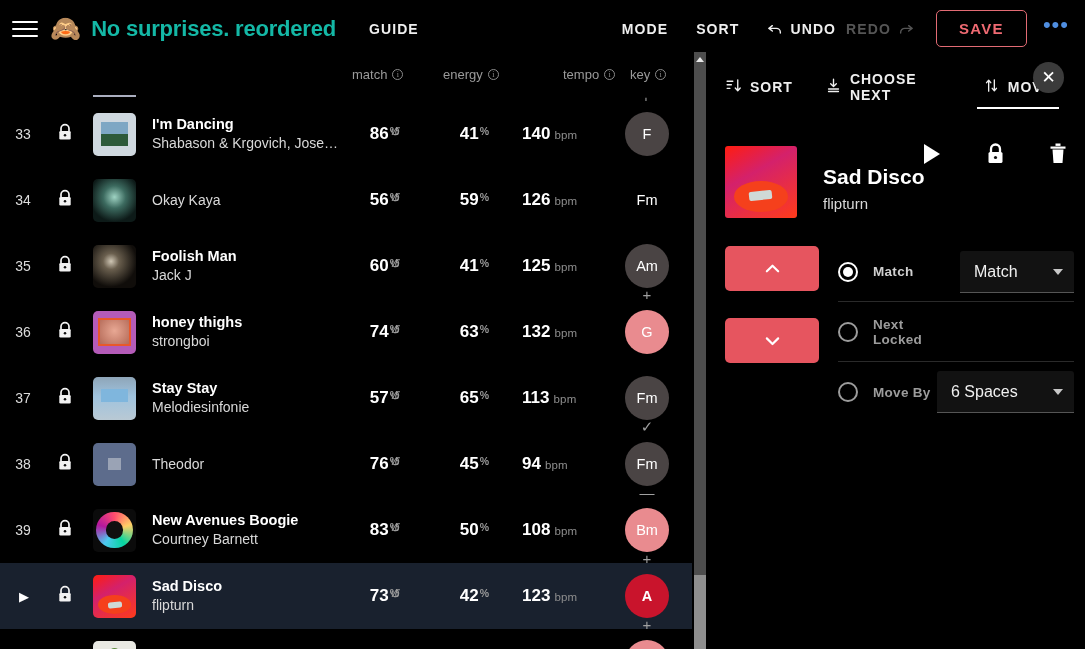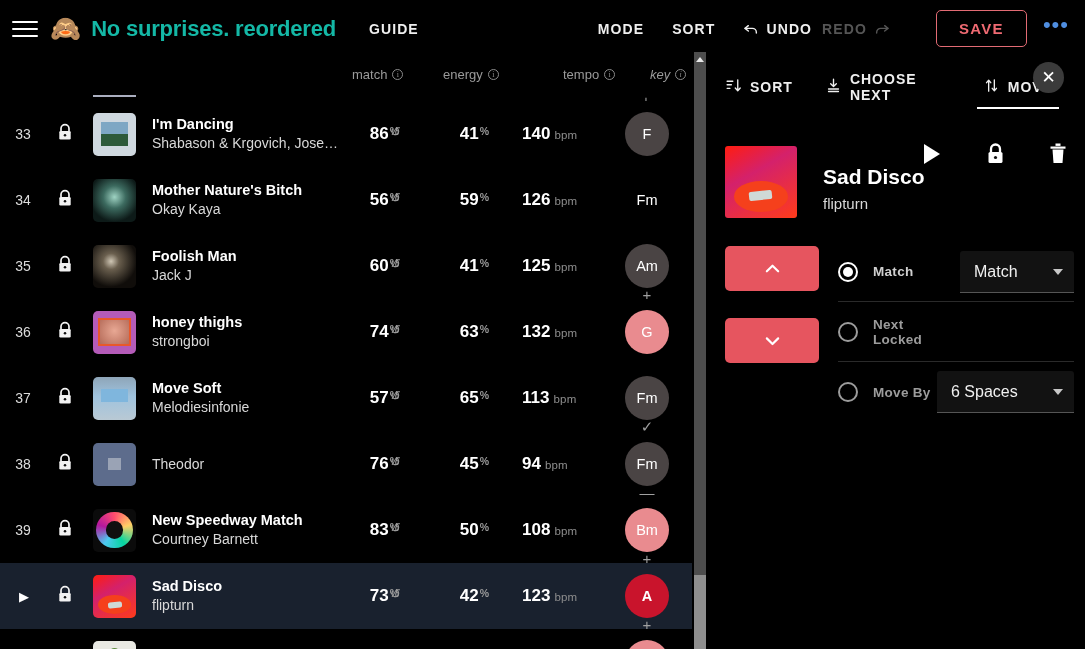--- a/index.html
+++ b/index.html
@@ -37,21 +37,21 @@
     display: flex; align-items: center; gap: 0;
   }
   .tb-item {
     font-size: 14px; font-weight: bold; letter-spacing: 1.1px; color: #efefef;
     cursor: pointer; display: flex; align-items: center; gap: 7px;
     margin-left: 28px;
   }
   .tb-item.disabled { color: #555; margin-left: 10px; }
   .tb-icon { display: inline-block; width: 16px; height: 16px; }
   .save-btn {
-    margin-left: 46px; border: 1px solid #e26b74; border-radius: 5px;
+    margin-left: 22px; border: 1px solid #e26b74; border-radius: 5px;
     color: #ef6a72; font-size: 15px; font-weight: bold; letter-spacing: 1.3px;
     padding: 9px 22px; cursor: pointer; background: transparent;
   }
   .more-btn {
     margin-left: 16px; margin-right: 16px; color: #4f8ee0; font-size: 22px;
     letter-spacing: 1px; cursor: pointer; line-height: 10px; padding-bottom: 8px;
   }
 
   
   .list-pane {
@@ -66,21 +66,21 @@
     display: flex; align-items: center; gap: 5px;
   }
   .info-i {
     display: inline-block; width: 11px; height: 11px; border: 1px solid #8a8a8a;
     border-radius: 50%; font-size: 8px; line-height: 9px; text-align: center;
     color: #8a8a8a; font-family: "Liberation Serif", serif;
   }
   .ch-match  { left: 352px; }
   .ch-energy { left: 443px; }
   .ch-tempo  { left: 563px; }
-  .ch-key    { left: 650px; font-style: italic; }
+  .ch-key    { left: 630px; }
   .top-divider {
     position: absolute; left: 93px; top: 38px; width: 43px; height: 2px;
     background: #c8cde0; opacity: .85;
   }
   .hdr-plus {
     position: absolute; left: 641px; top: 35px; color: #8d8d8d; font-size: 17px;
   }
 
   
   .rows { position: absolute; top: 44px; left: 0; width: 692px; }
@@ -350,21 +350,20 @@
         </div>
         <div class="row">
           <div class="row-num">34</div>
           <div class="row-lock"><svg width="16" height="18" viewBox="0 0 16 18">
               <path d="M4 8 V5.6 a4 4 0 0 1 8 0 V8" fill="none" stroke="#f2f2f2" stroke-width="1.7"></path>
               <rect x="2.3" y="8" width="11.4" height="8.6" rx="1.3" fill="#f2f2f2"></rect>
               <circle cx="8" cy="12.3" r="1.25" fill="#111"></circle>
             </svg></div>
           <div class="art aa-mother"></div>
           <div class="meta">
-            <div class="track-title">Mother Nature's Bitch</div>
             <div class="track-artist">Okay Kaya</div>
           </div>
           <div class="stat st-match">56<sub>%</sub></div>
           <div class="stat reset-ico" style="left:390px;font-size:13px;font-weight:normal;">↺</div>
           <div class="stat st-energy">59<sub>%</sub></div>
           <div class="stat st-tempo">126<span class="unit">bpm</span></div>
           <div class="keycell">
             <div class="key-badge none">Fm</div>
           </div>
         </div>
@@ -413,21 +412,21 @@
         </div>
         <div class="row">
           <div class="row-num">37</div>
           <div class="row-lock"><svg width="16" height="18" viewBox="0 0 16 18">
               <path d="M4 8 V5.6 a4 4 0 0 1 8 0 V8" fill="none" stroke="#f2f2f2" stroke-width="1.7"></path>
               <rect x="2.3" y="8" width="11.4" height="8.6" rx="1.3" fill="#f2f2f2"></rect>
               <circle cx="8" cy="12.3" r="1.25" fill="#111"></circle>
             </svg></div>
           <div class="art aa-stay"></div>
           <div class="meta">
-            <div class="track-title">Move Soft</div>
+            <div class="track-title">Stay Stay</div>
             <div class="track-artist">Melodiesinfonie</div>
           </div>
           <div class="stat st-match">57<sub>%</sub></div>
           <div class="stat reset-ico" style="left:390px;font-size:13px;font-weight:normal;">↺</div>
           <div class="stat st-energy">65<sub>%</sub></div>
           <div class="stat st-tempo">113<span class="unit">bpm</span></div>
           <div class="keycell">
             <div class="key-badge gray">Fm</div>
           </div>
         </div>
@@ -458,21 +457,21 @@
         </div>
         <div class="row">
           <div class="row-num">39</div>
           <div class="row-lock"><svg width="16" height="18" viewBox="0 0 16 18">
               <path d="M4 8 V5.6 a4 4 0 0 1 8 0 V8" fill="none" stroke="#f2f2f2" stroke-width="1.7"></path>
               <rect x="2.3" y="8" width="11.4" height="8.6" rx="1.3" fill="#f2f2f2"></rect>
               <circle cx="8" cy="12.3" r="1.25" fill="#111"></circle>
             </svg></div>
           <div class="art aa-speedway"></div>
           <div class="meta">
-            <div class="track-title">New Speedway Match</div>
+            <div class="track-title">New Avenues Boogie</div>
             <div class="track-artist">Courtney Barnett</div>
           </div>
           <div class="stat st-match">83<sub>%</sub></div>
           <div class="stat reset-ico" style="left:390px;font-size:13px;font-weight:normal;">↺</div>
           <div class="stat st-energy">50<sub>%</sub></div>
           <div class="stat st-tempo">108<span class="unit">bpm</span></div>
           <div class="keycell">
             <div class="key-badge pink">Bm</div>
           </div>
         </div>

